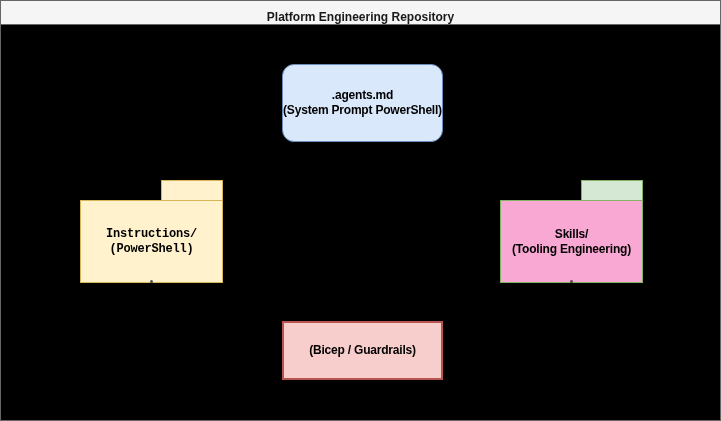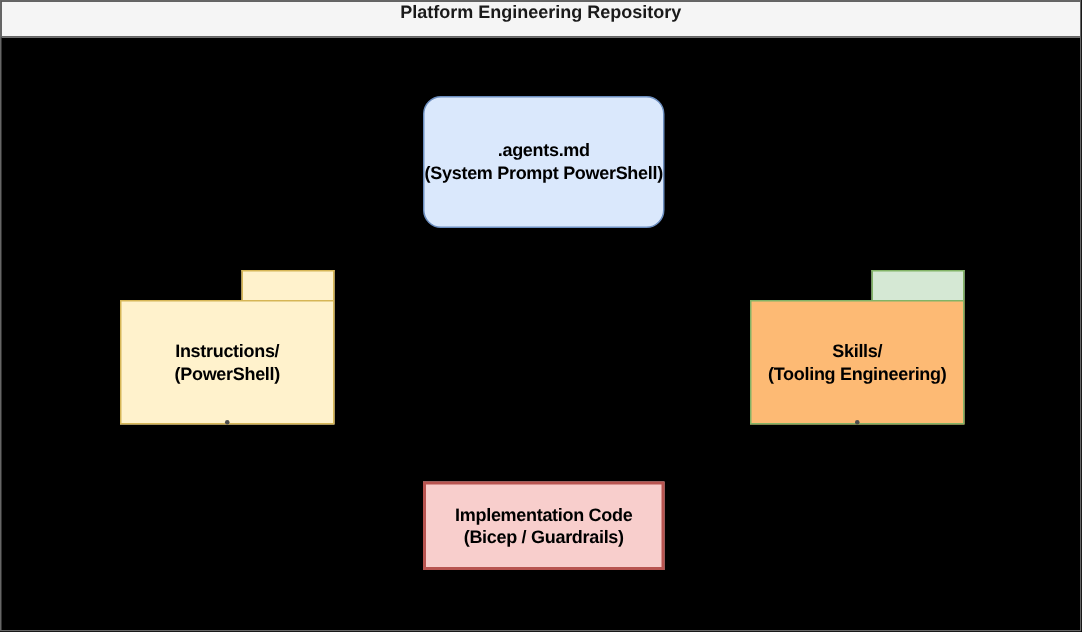--- a/index.html
+++ b/index.html
@@ -17,21 +17,21 @@
     overflow: hidden;
     font-family: "Liberation Sans", sans-serif;
   }
   .title-bar {
     position: absolute;
     left: 0; top: 0; right: 0;
     height: 23px;
     background: #f5f5f5;
     border-bottom: 1px solid #666;
     display: flex;
-    align-items: flex-start;
+    align-items: flex-end;
     justify-content: center;
   }
   .title-text {
     font-size: 12px;
     font-weight: 700;
     color: #1a1a1a;
   }
   .label {
     position: absolute;
     inset: 0;
@@ -43,50 +43,50 @@
     font-size: 12px;
     font-weight: 700;
     line-height: 15px;
     color: #000;
     letter-spacing: -0.2px;
     white-space: nowrap;
   }
   .node-agents {
     position: absolute;
     left: 281px; top: 63px;
-    width: 161px; height: 88px;
+    width: 161px; height: 78px;
     background: #dae8fc;
     border: 1.5px solid #6c8ebf;
     border-radius: 12px;
     box-sizing: border-box;
   }
   .folder-group {
     position: absolute;
     width: 143px; height: 103px;
     top: 179px;
   }
-  .folder-group.yellow { left: 79px; }
+  .folder-group.yellow { left: 79px; font-family: Liberation Mono, monospace; }
   .folder-group.green  { left: 499px; }
   .folder-tab {
     position: absolute;
     top: 0;
     width: 62px; height: 20px;
     border-bottom: none;
     box-sizing: border-box;
   }
   .folder-group.yellow .folder-tab { left: 81px; background: #fff2cc; border: 1.5px solid #d6b656; border-bottom: none; }
   .folder-group.green  .folder-tab { left: 81px; background: #d5e8d4; border: 1.5px solid #82b366; border-bottom: none; }
   .folder-body {
     position: absolute;
     left: 0; top: 20px;
     width: 143px; height: 83px;
     box-sizing: border-box;
   }
   .folder-group.yellow .folder-body { background: #fff2cc; border: 1.5px solid #d6b656; }
-  .folder-group.green  .folder-body { background: #fdba74; border: 1.5px solid #82b366; padding-left: 37px; }
+  .folder-group.green  .folder-body { background: #f9a8d4; border: 1.5px solid #82b366; padding-left: 37px; }
   .connection-dot {
     position: absolute;
     left: 70px; top: 100px;
     width: 3px; height: 3px;
     border-radius: 50%;
     background: #4d4d4d;
   }
   .node-impl {
     position: absolute;
     left: 281px; top: 320px;
@@ -129,18 +129,17 @@
       <div class="label">
         <span>Skills/</span>
         <span>(Tooling Engineering)</span>
       </div>
     </div>
     <div class="connection-dot"></div>
   </div>
 
   <div class="node-impl">
     <div class="label">
-      <span>Implementation Code</span>
       <span>(Bicep / Guardrails)</span>
     </div>
   </div>
 
 </div>
 
 </body></html>

